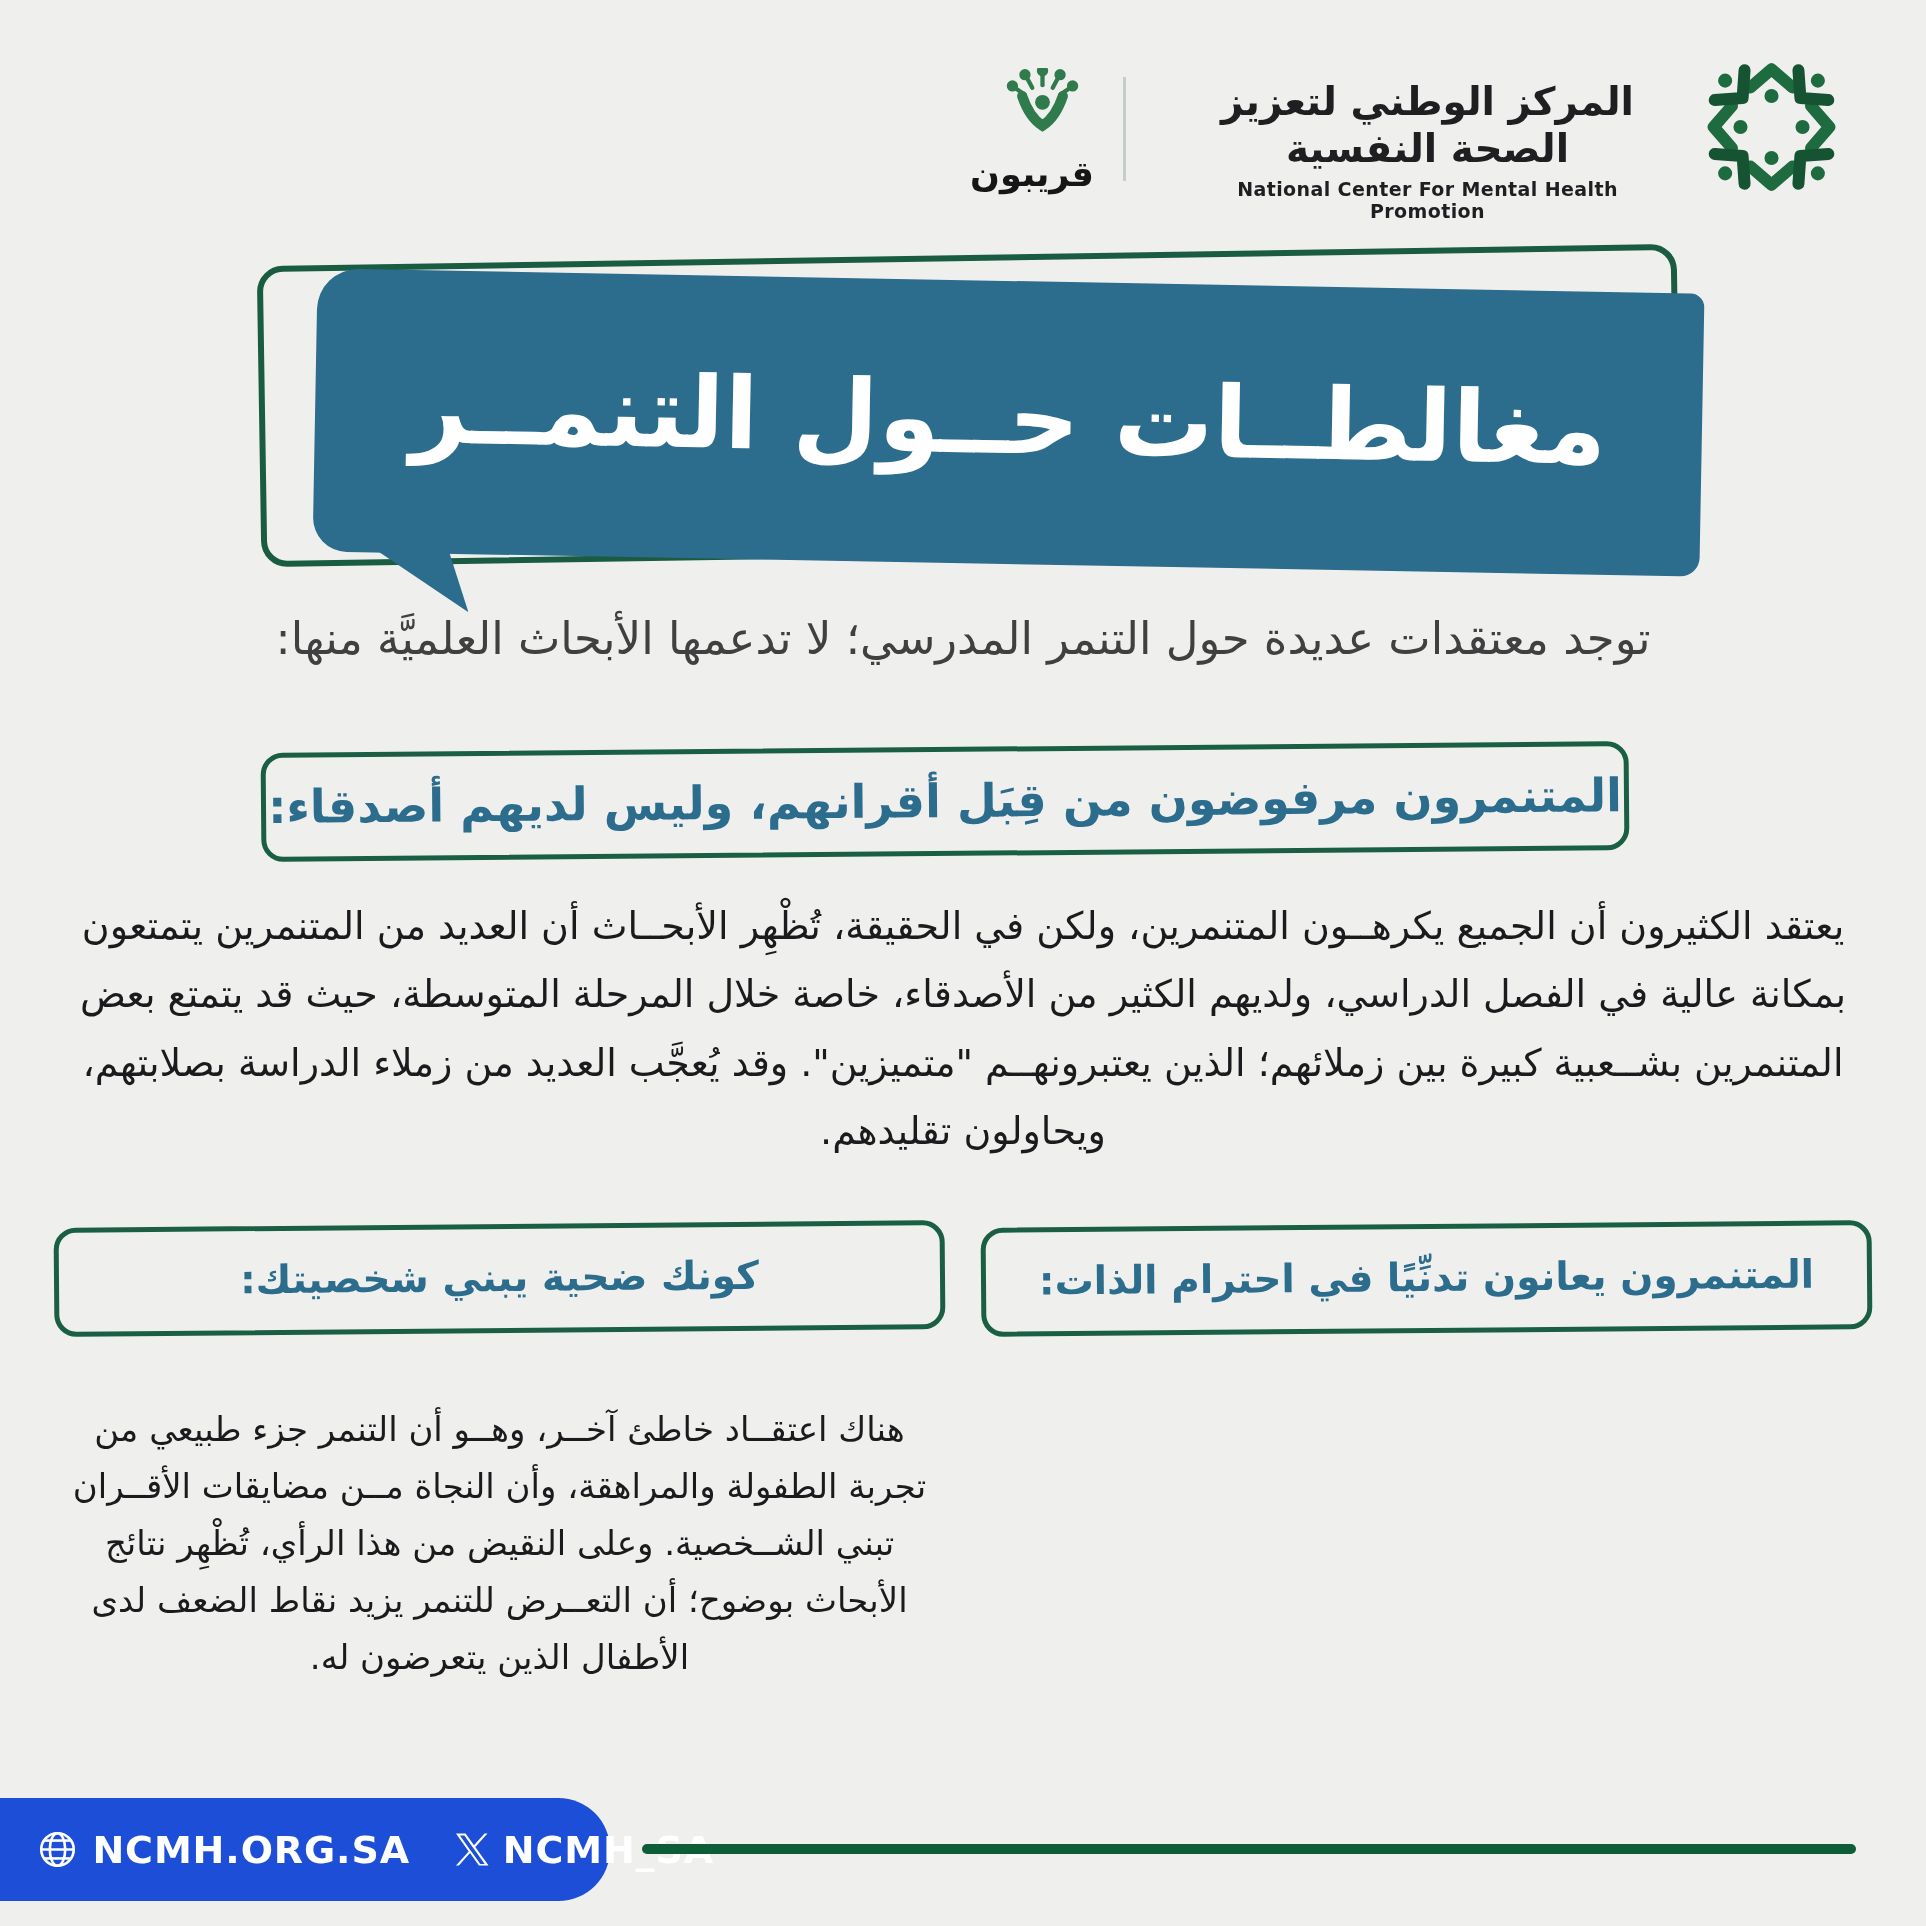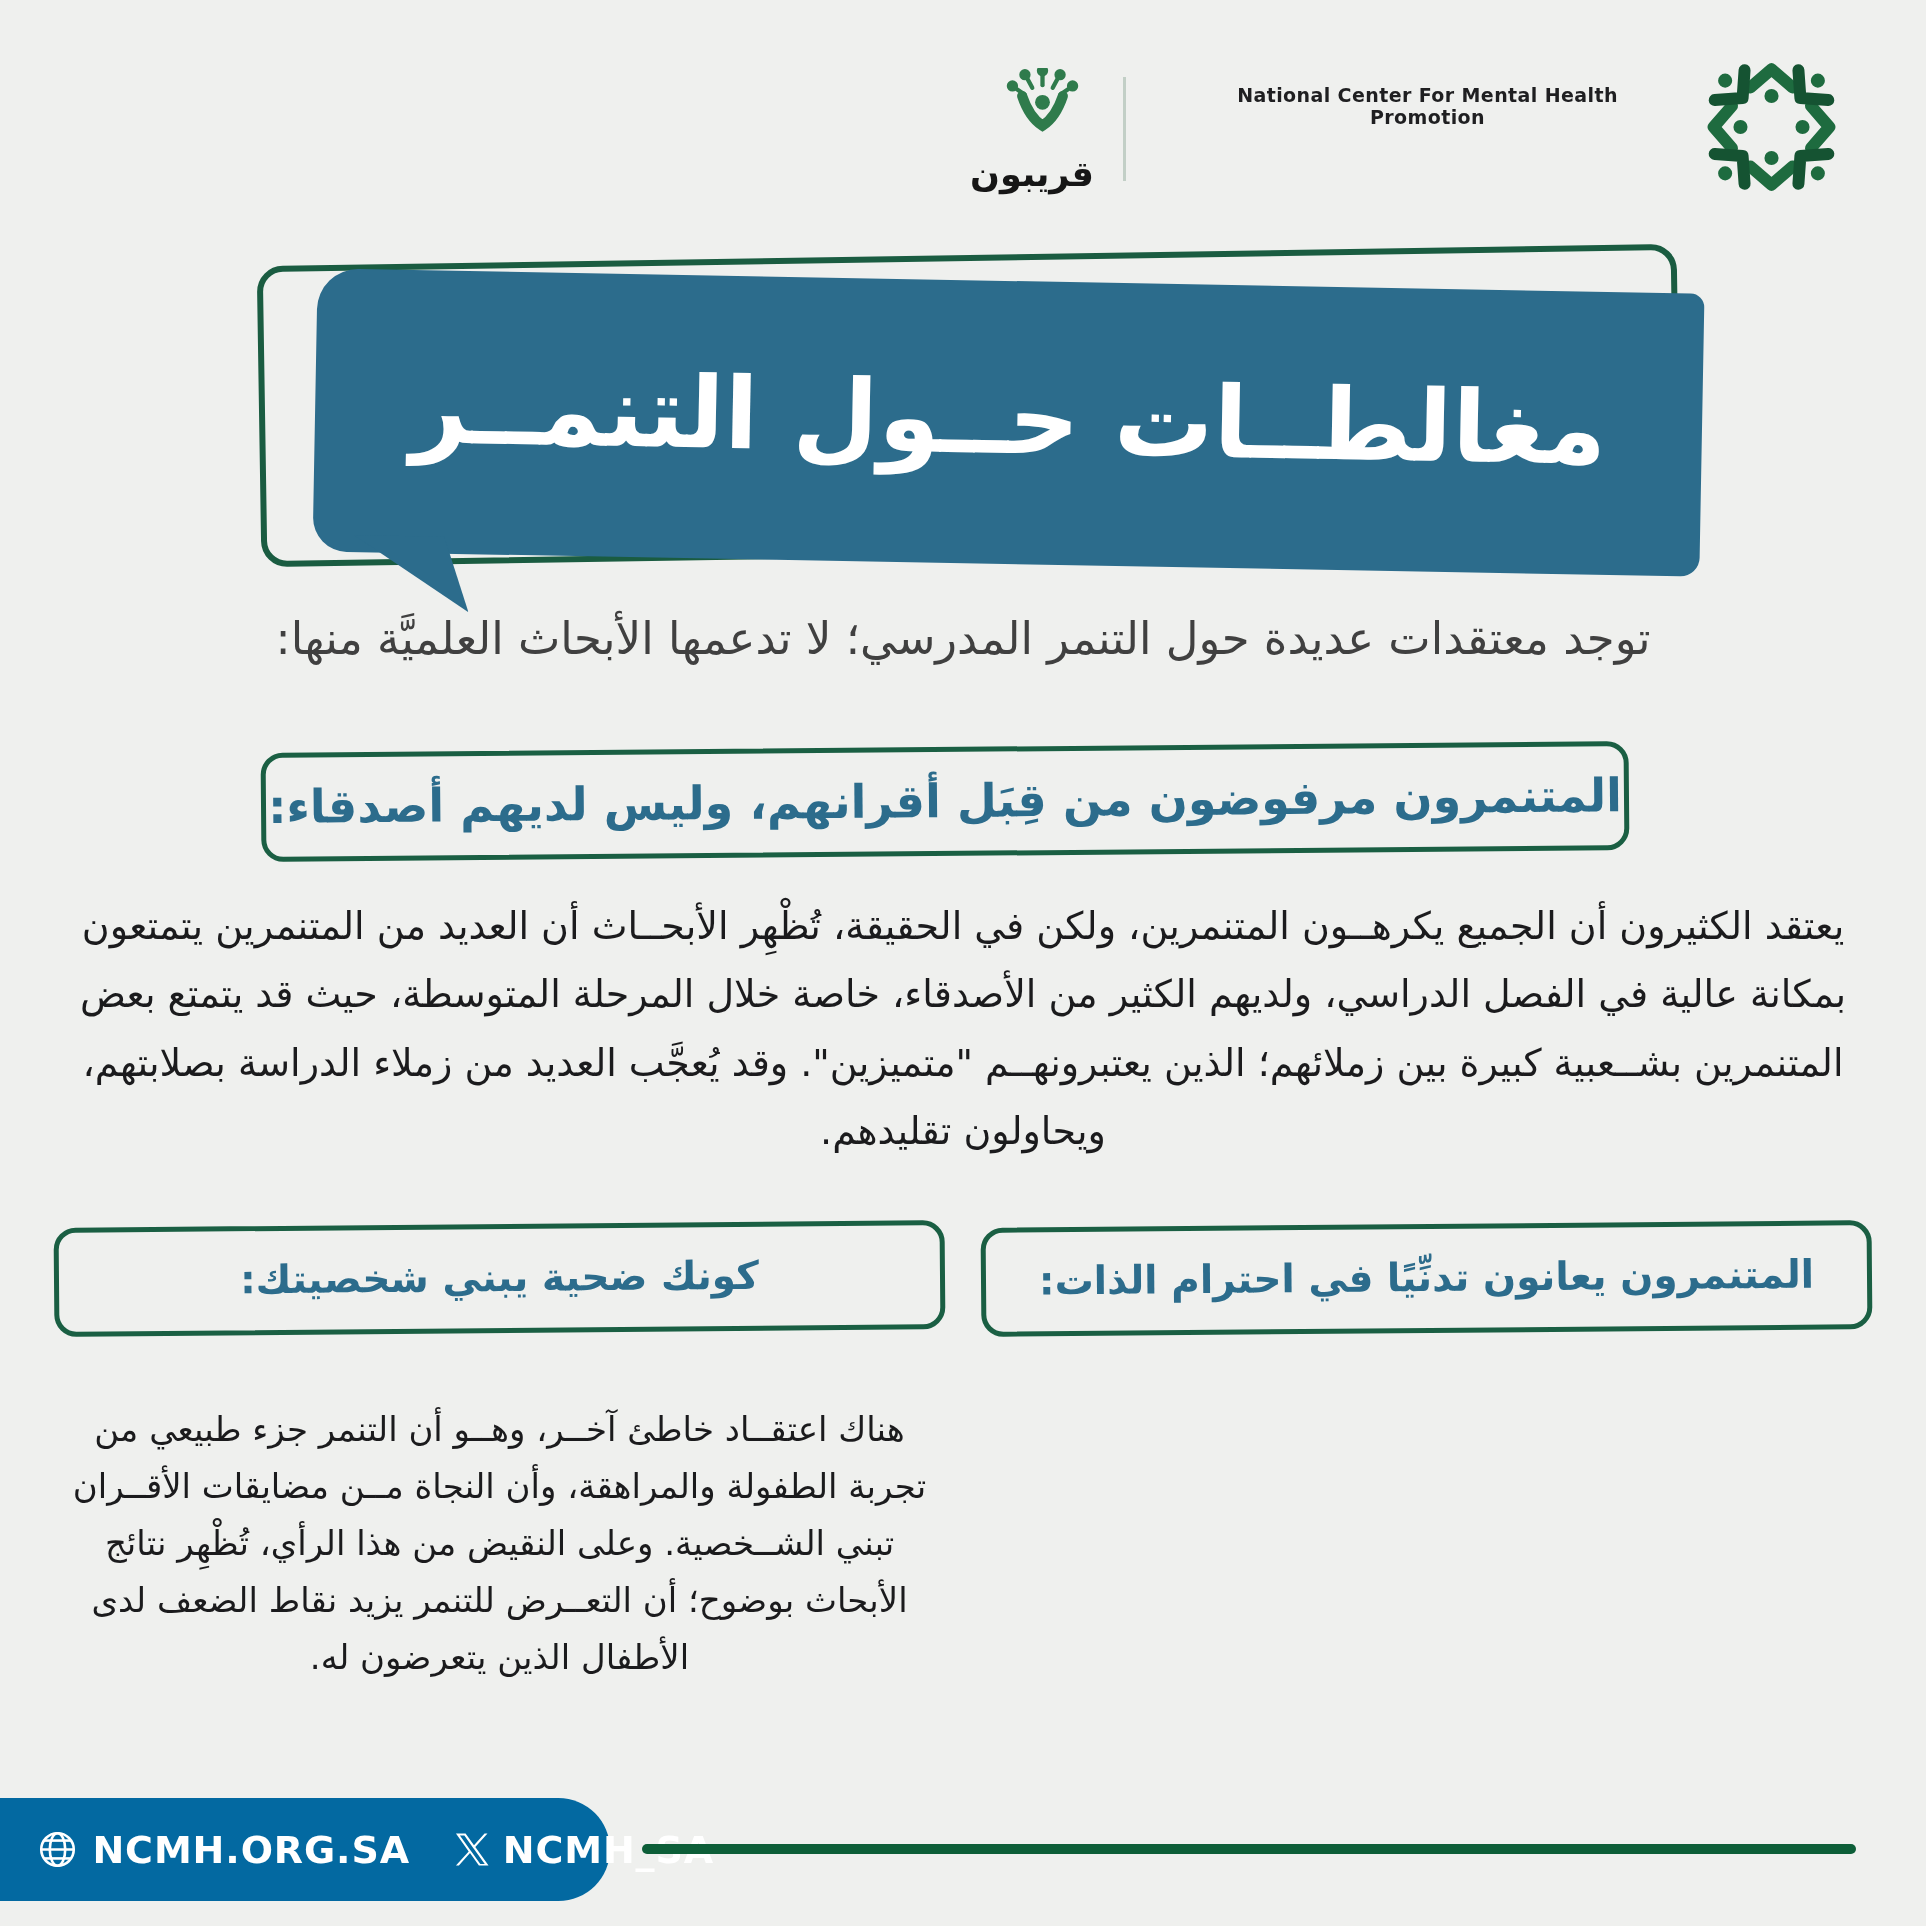--- a/index.html
+++ b/index.html
@@ -75,21 +75,21 @@
   .col .mythbox{height:99px;}
   .col .heading{font-size:39px;padding:0 12px;}
   .colpara{
     margin-top:68px;text-align:center;font-size:34px;line-height:1.68;color:#1B1B1D;
     padding:0 3.4px;
   }
 
   
   .footer-pill{
     position:absolute;left:0;top:1798px;width:610px;height:103px;
-    background:#0369a1;border-radius:0 53px 53px 0;
+    background:#1d4ed8;border-radius:0 53px 53px 0;
     display:flex;direction:ltr;align-items:center;
     padding-left:38px;box-sizing:border-box;color:#fff;
   }
   .footer-pill .txt{font-size:38px;font-weight:bold;letter-spacing:0.9px;white-space:nowrap;}
   .globe-wrap{display:flex;margin-right:15.4px;}
   .x-wrap{display:flex;margin:0 13.7px 0 45px;}
   .footer-line{
     position:absolute;left:642px;top:1844px;width:1214px;height:10.3px;
     background:#0D5E38;border-radius:6px;
   }
@@ -150,20 +150,21 @@
             <circle cx="0" cy="-93" r="10"></circle>
           </g>
         <g transform="rotate(315)">
             <circle cx="0" cy="-93" r="10"></circle>
           </g>
       </g>
     </svg>
   </div>
 
   <div class="org-text">
+    <div class="org-ar">المركز الوطني لتعزيز الصحة النفسية</div>
     <div class="org-en">National Center For Mental Health Promotion</div>
   </div>
 
   <div class="header-divider"></div>
 
   <div class="qareebon">
     <svg viewBox="0 0 100 105" width="79" height="82" aria-hidden="true">
       <g stroke="#2F7B4C" fill="none" stroke-linecap="round">
         <path d="M24 36 Q33 63 50 74 Q67 63 76 36" stroke-width="13"></path>
       </g>

